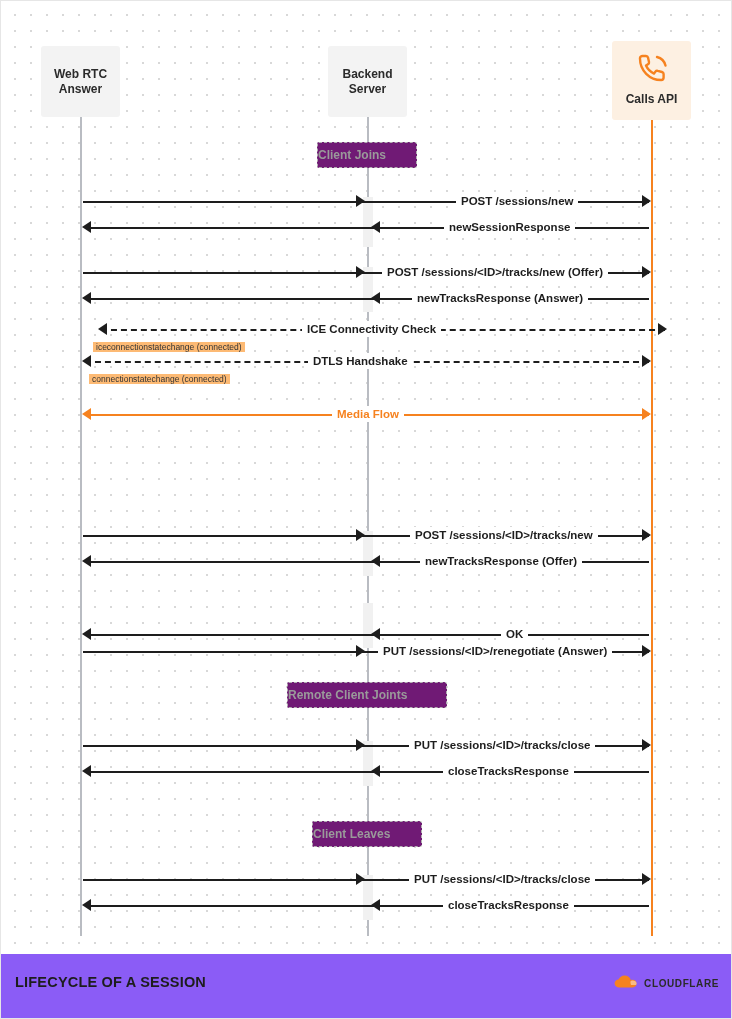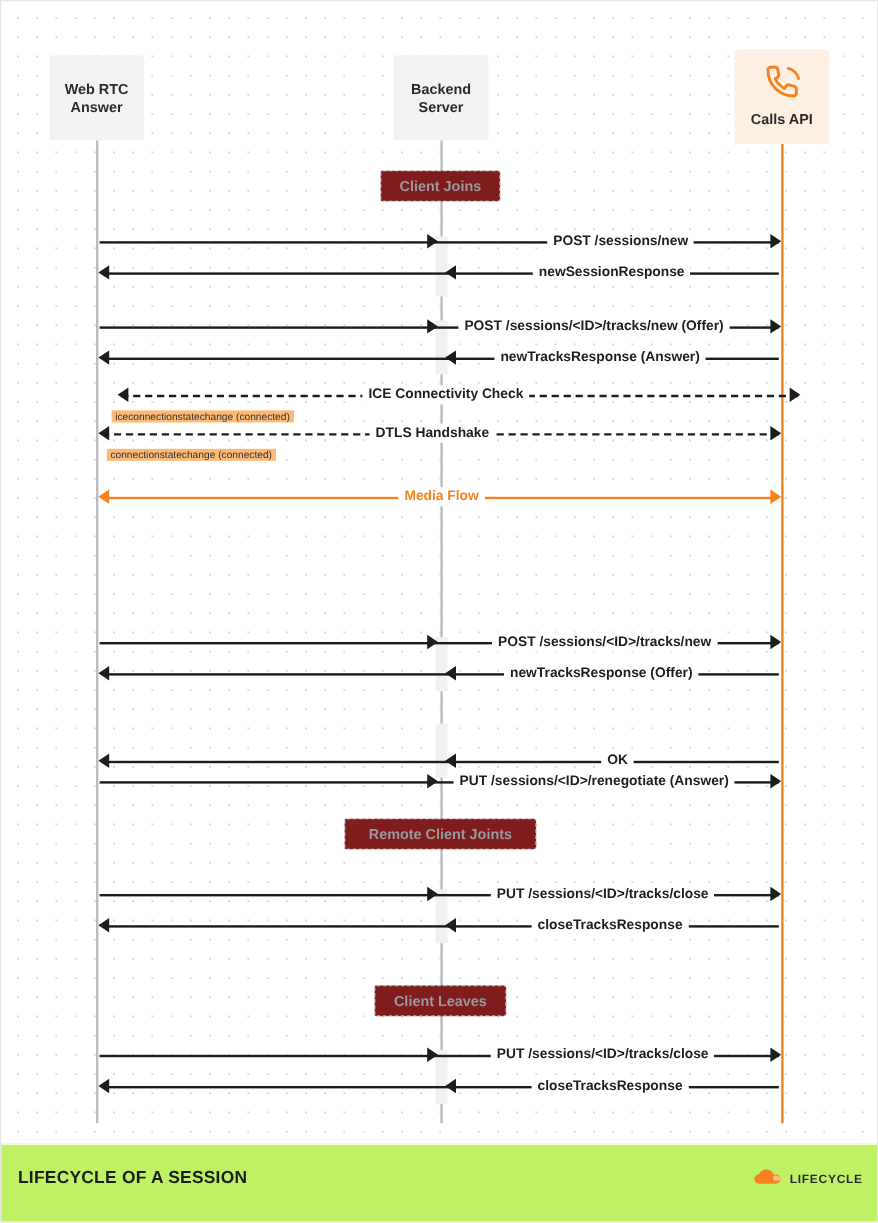--- a/index.html
+++ b/index.html
@@ -62,27 +62,27 @@
   .activation {
     position: absolute;
     width: 10px;
     background: #f1f1f1;
   }
   
   .section-tag {
     position: absolute;
     box-sizing: border-box;
     border: 1px dashed #b3b3b3;
-    background: #7f1d1d;
+    background: #701a75;
     color: #9a9a9a;
     font-size: 12px;
     font-weight: bold;
     display: flex;
     align-items: center;
-    justify-content: center;
+    justify-content: flex-start;
     height: 26px;
     border-radius: 2px;
   }
   
   .arrow-row {
     position: absolute;
     height: 20px;
   }
   .arrow-line {
     position: absolute;
@@ -128,21 +128,21 @@
     padding: 0 3px;
     white-space: nowrap;
   }
   
   #footer {
     position: absolute;
     left: 0;
     bottom: 0;
     width: 732px;
     height: 64px;
-    background: #bef264;
+    background: #8b5cf6;
     border-top: 1px solid #ffffff;
   }
   #footer-title {
     position: absolute;
     left: 14px;
     top: 20px;
     font-size: 14.5px;
     font-weight: bold;
     letter-spacing: 0.2px;
     color: #1d1d1d;
@@ -319,17 +319,17 @@
 
   <div id="footer">
     <div id="footer-title">LIFECYCLE OF A SESSION</div>
     <div id="footer-logo">
       <span>
         <svg width="26" height="13" viewBox="0 0 26 13">
           <path d="M17.2 12.5 H6.3 C3.6 12.5 1.6 10.7 1.6 8.5 C1.6 6.4 3.3 4.7 5.5 4.6 C6.4 2.2 8.8 0.5 11.6 0.5 C14.6 0.5 17.2 2.5 17.9 5.2 C18.4 4.9 19 4.8 19.6 4.8 C21.8 4.8 23.6 6.5 23.6 8.6 C23.6 10.8 21.8 12.5 19.6 12.5 Z" fill="#f6821f"></path>
           <path d="M19.6 5.6 C19 5.6 18.5 5.7 18 5.9 L17.6 6.1 L17.5 6.6 C17.3 7.6 17.4 8.6 17.8 9.5 L18 9.9 H23.1 C23.4 9.5 23.6 9 23.6 8.5 C23.6 6.9 21.8 5.6 19.6 5.6 Z" fill="#ffffff" opacity="0.45"></path>
         </svg>
       </span>
-      <span class="cf-word">LIFECYCLE</span>
+      <span class="cf-word">CLOUDFLARE</span>
     </div>
   </div>
 
 </div>
 
 </body></html>

